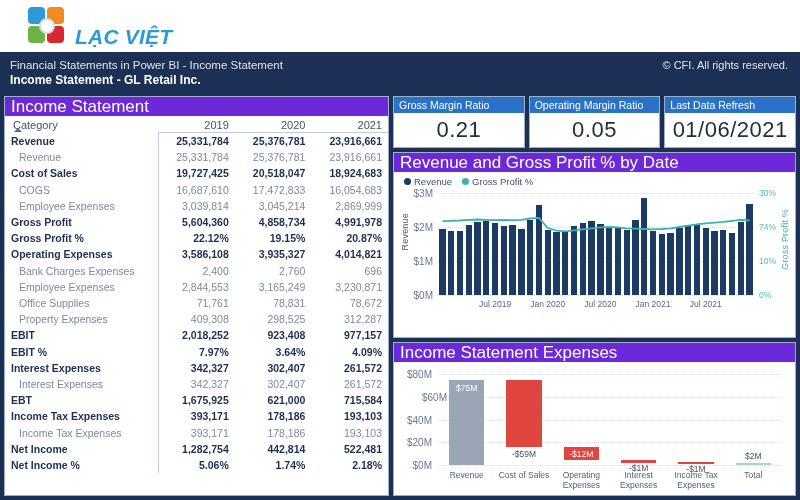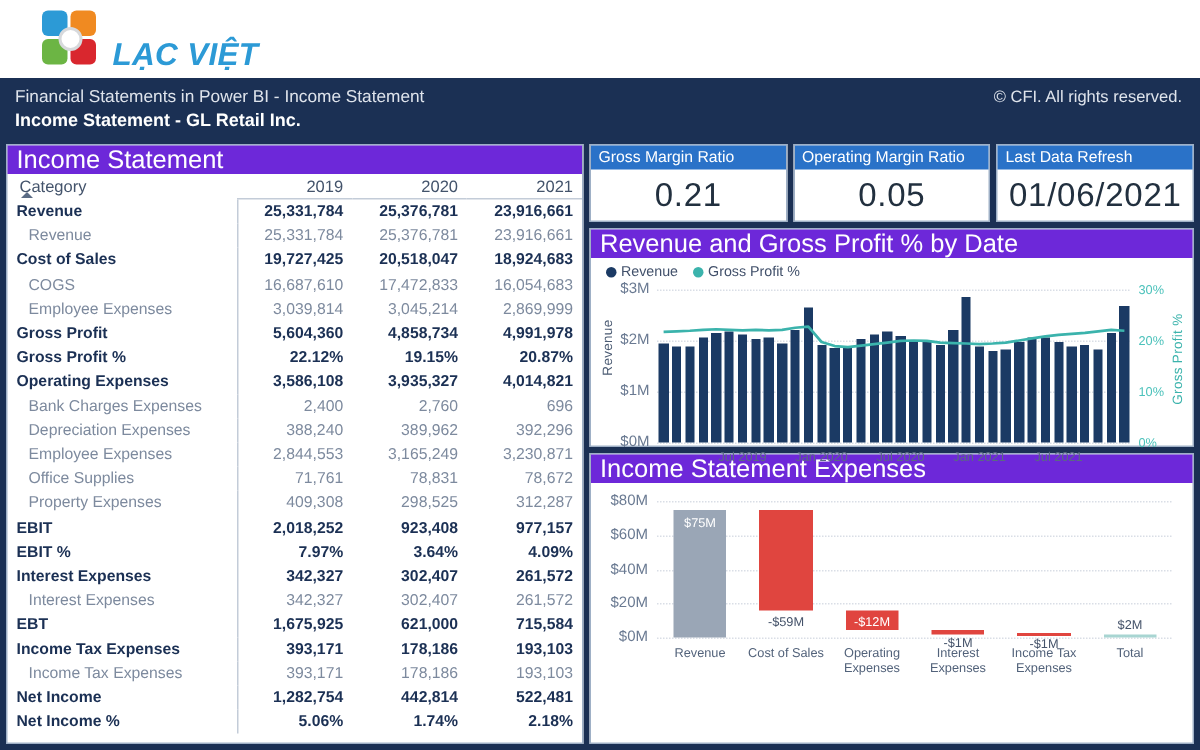--- a/index.html
+++ b/index.html
@@ -74,21 +74,21 @@
   
   .kpis { display: flex; gap: 4px; flex: 0 0 auto; height: 52px; }
   .kpi { flex: 1 1 0; background: #ffffff; border: 1px solid #9fb0c6; display: flex; flex-direction: column; }
   .kpi-title { background: #2a72c8; color: #ffffff; font-size: 10.5px; padding: 1px 5px; line-height: 14px; }
   .kpi-value {
     flex: 1 1 auto; display: flex; align-items: center; justify-content: center;
     font-size: 22px; color: #22303f; letter-spacing: .5px;
   }
 
   
-  .combo-panel { flex: 0 0 auto; height: 146px; }
+  .combo-panel { flex: 0 0 auto; height: 186px; }
   .combo-body { flex: 1 1 auto; position: relative; padding: 2px 4px 0 4px; }
   .legend { display: flex; gap: 10px; font-size: 9.5px; color: #41506a; padding: 2px 0 0 6px; }
   .legend-item { display: flex; align-items: center; gap: 3px; }
   .dot { width: 7px; height: 7px; border-radius: 50%; display: inline-block; }
   .plotwrap { position: relative; height: 128px; }
   .axis-title {
     position: absolute; font-size: 9px; writing-mode: vertical-rl;
     transform: rotate(180deg); letter-spacing: .2px;
   }
   .axis-title.left { left: 2px; top: 26px; color: #4a5a72; }
@@ -202,26 +202,20 @@
                   <td class="cat">Operating Expenses</td>
                   <td class="num firstnum">3,586,108</td>
                   <td class="num">3,935,327</td>
                   <td class="num">4,014,821</td>
                 </tr>
                 <tr class="lvl1">
                   <td class="cat">Bank Charges Expenses</td>
                   <td class="num firstnum">2,400</td>
                   <td class="num">2,760</td>
                   <td class="num">696</td>
-                </tr>
-                <tr class="lvl1">
-                  <td class="cat">Depreciation Expenses</td>
-                  <td class="num firstnum">388,240</td>
-                  <td class="num">389,962</td>
-                  <td class="num">392,296</td>
                 </tr>
                 <tr class="lvl1">
                   <td class="cat">Employee Expenses</td>
                   <td class="num firstnum">2,844,553</td>
                   <td class="num">3,165,249</td>
                   <td class="num">3,230,871</td>
                 </tr>
                 <tr class="lvl1">
                   <td class="cat">Office Supplies</td>
                   <td class="num firstnum">71,761</td>
@@ -330,21 +324,21 @@
               <div class="gridline" style="top: 108px; left: 40px; right: 38px;"></div>
               <div class="ytick" style="top: 108px; right: 358px;">$0M</div>
               <div class="gridline" style="top: 74px; left: 40px; right: 38px;"></div>
               <div class="ytick" style="top: 74px; right: 358px;">$1M</div>
               <div class="gridline" style="top: 40px; left: 40px; right: 38px;"></div>
               <div class="ytick" style="top: 40px; right: 358px;">$2M</div>
               <div class="gridline" style="top: 6px; left: 40px; right: 38px;"></div>
               <div class="ytick" style="top: 6px; right: 358px;">$3M</div>
               <div class="ytick-r" style="top: 108px; left: 361px;">0%</div>
               <div class="ytick-r" style="top: 74px; left: 361px;">10%</div>
-              <div class="ytick-r" style="top: 40px; left: 361px;">20%</div>
+              <div class="ytick-r" style="top: 40px; left: 361px;">74%</div>
               <div class="ytick-r" style="top: 6px; left: 361px;">30%</div>
               <div class="bar" style="left: 41.2289px; width: 6.32px; height: 66.3px; bottom: 20px; background: rgb(27, 58, 100);"></div>
               <div class="bar" style="left: 50.0067px; width: 6.32px; height: 63.92px; bottom: 20px; background: rgb(27, 58, 100);"></div>
               <div class="bar" style="left: 58.7844px; width: 6.32px; height: 64.26px; bottom: 20px; background: rgb(27, 58, 100);"></div>
               <div class="bar" style="left: 67.5622px; width: 6.32px; height: 69.7px; bottom: 20px; background: rgb(27, 58, 100);"></div>
               <div class="bar" style="left: 76.34px; width: 6.32px; height: 73.1px; bottom: 20px; background: rgb(27, 58, 100);"></div>
               <div class="bar" style="left: 85.1178px; width: 6.32px; height: 74.12px; bottom: 20px; background: rgb(27, 58, 100);"></div>
               <div class="bar" style="left: 93.8956px; width: 6.32px; height: 72.08px; bottom: 20px; background: rgb(27, 58, 100);"></div>
               <div class="bar" style="left: 102.673px; width: 6.32px; height: 68.68px; bottom: 20px; background: rgb(27, 58, 100);"></div>
               <div class="bar" style="left: 111.451px; width: 6.32px; height: 70.04px; bottom: 20px; background: rgb(27, 58, 100);"></div>
@@ -391,21 +385,21 @@
         <div class="panel-title">Income Statement Expenses</div>
         <div class="wf-body">
           <div class="wf-plot" id="wf-plot">
               <div class="gridline" style="top: 99px; left: 40px; right: 10px;"></div>
               <div class="ytick" style="top: 99px; right: 359px;">$0M</div>
               <div class="gridline" style="top: 76.25px; left: 40px; right: 10px;"></div>
               <div class="ytick" style="top: 76.25px; right: 359px;">$20M</div>
               <div class="gridline" style="top: 53.5px; left: 40px; right: 10px;"></div>
               <div class="ytick" style="top: 53.5px; right: 359px;">$40M</div>
               <div class="gridline" style="top: 30.75px; left: 40px; right: 10px;"></div>
-              <div class="ytick" style="top: 30.75px; right: 359px;">$60M</div>
+              <div class="ytick" style="top: 30.75px; right: 344px;">$60M</div>
               <div class="gridline" style="top: 8px; left: 40px; right: 10px;"></div>
               <div class="ytick" style="top: 8px; right: 359px;">$80M</div>
               <div class="wf-bar" style="left: 50.8933px; width: 35.5467px; top: 13.6875px; height: 85.3125px; background: rgb(154, 166, 182);"></div>
               <div class="wf-lbl" style="left: 68.6667px; top: 16.6875px; color: rgb(255, 255, 255);">$75M</div>
               <div class="wf-cat" style="left: 68.6667px; top: 104px;">Revenue</div>
               <div class="wf-bar" style="left: 108.227px; width: 35.5467px; top: 13.6875px; height: 67.1125px; background: rgb(224, 69, 63);"></div>
               <div class="wf-lbl" style="left: 126px; top: 82.8px; color: rgb(69, 83, 106);">-$59M</div>
               <div class="wf-cat" style="left: 126px; top: 104px;">Cost of Sales</div>
               <div class="wf-bar" style="left: 165.56px; width: 35.5467px; top: 80.8px; height: 13.65px; background: rgb(224, 69, 63);"></div>
               <div class="wf-lbl" style="left: 183.333px; top: 82.625px; color: rgb(255, 255, 255);">-$12M</div>

